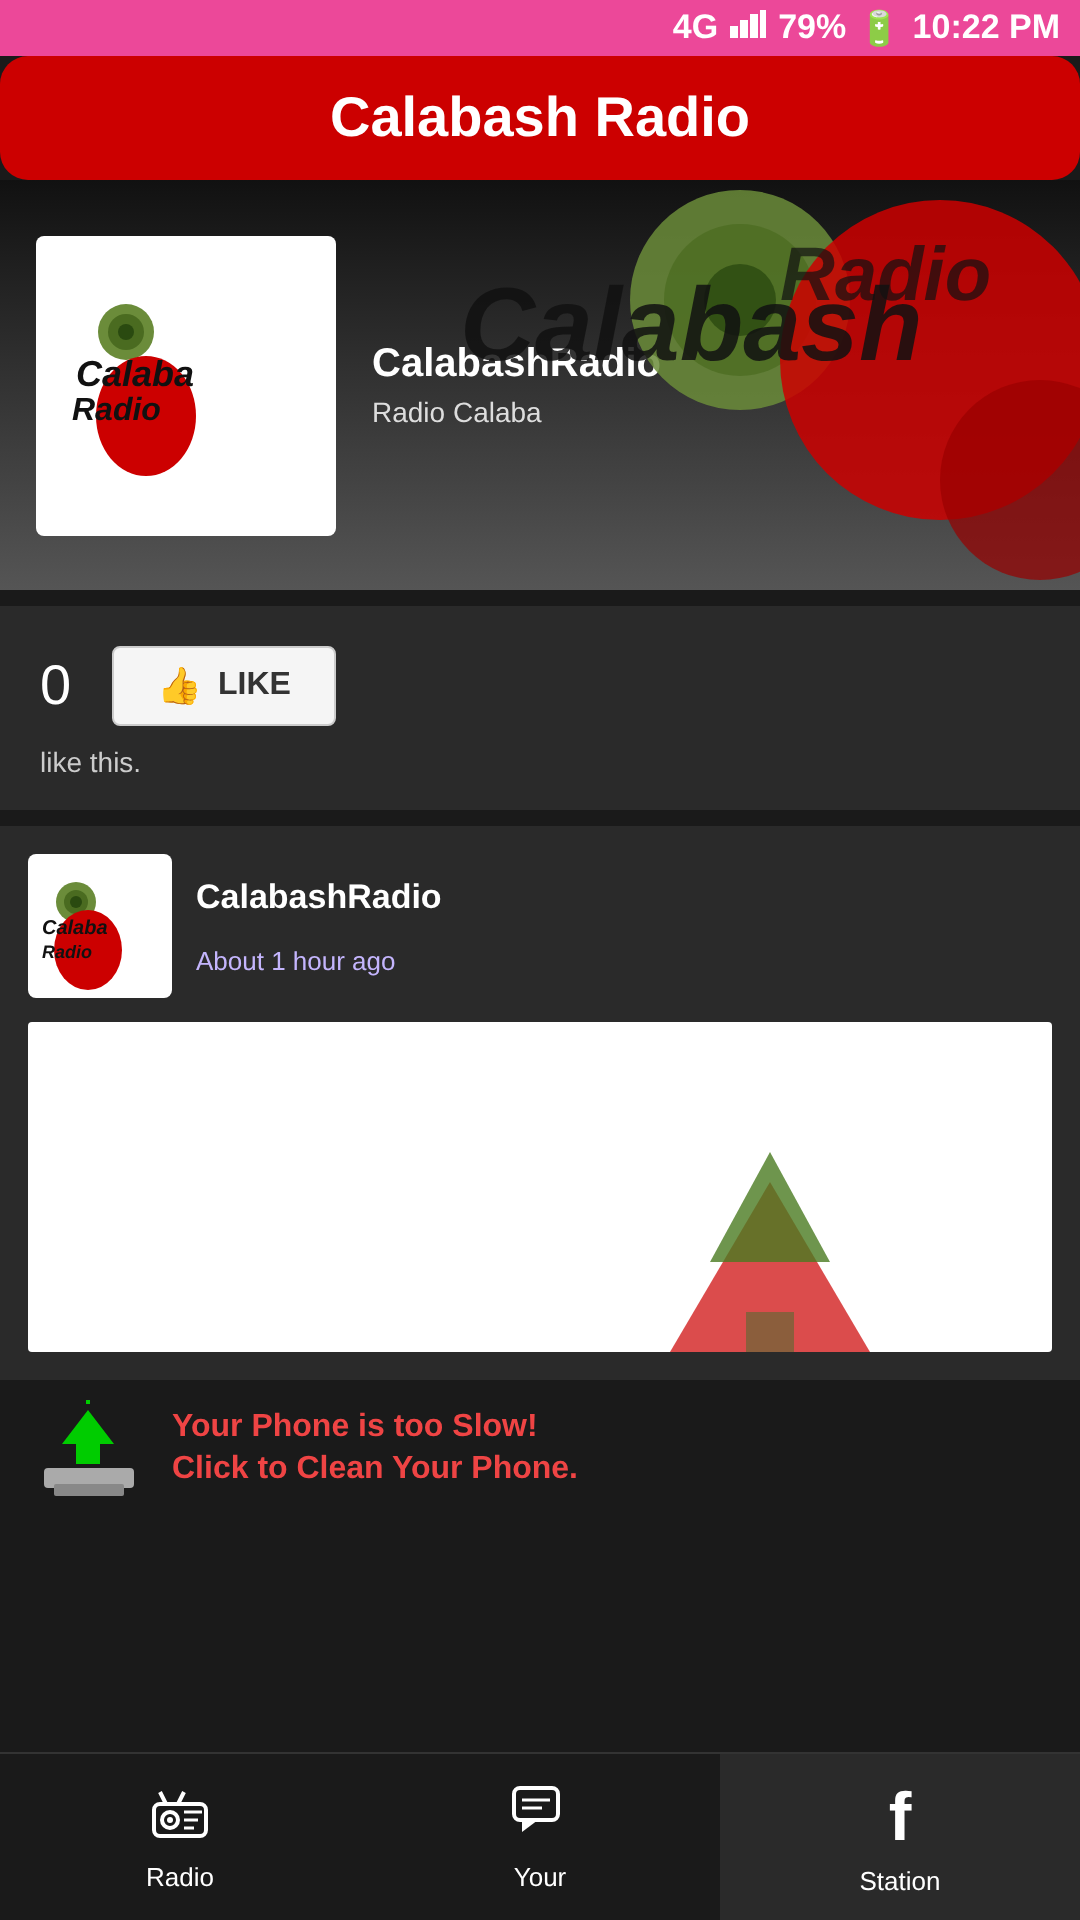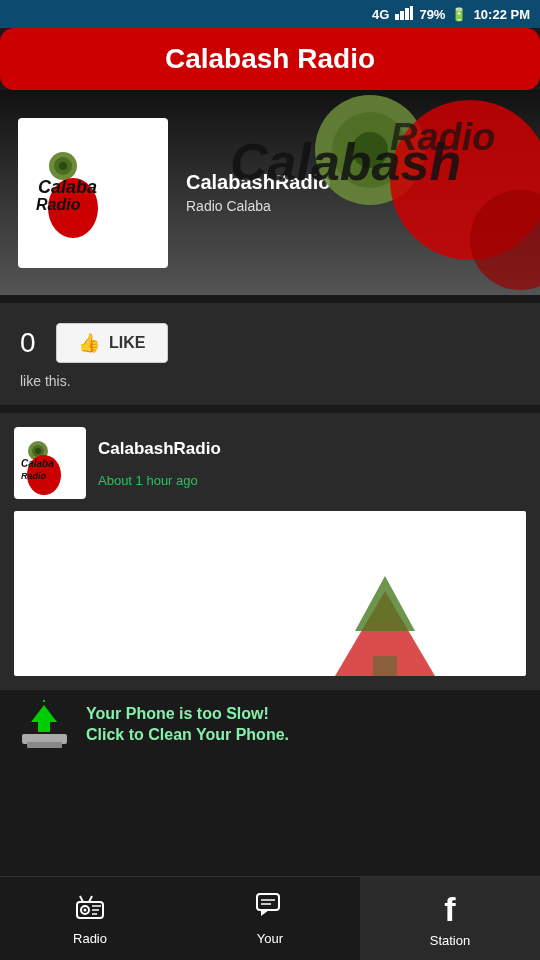--- a/index.html
+++ b/index.html
@@ -8,23 +8,23 @@
       width: 540px;
       height: 960px;
       background: #1a1a1a;
       font-family: Arial, sans-serif;
       overflow: hidden;
       position: relative;
     }
 
     
     .status-bar {
-      background: #0c4a6e;
-      color: #fff;
-      font-size: 13px;
+      background: #ec4899;
+      color: #fff;
+      font-size: 17px;
       font-weight: bold;
       display: flex;
       justify-content: flex-end;
       align-items: center;
       padding: 12px 10px;
       gap: 6px;
       height: 28px;
     }
 
     
@@ -169,21 +169,21 @@
     .post-meta {
       display: flex;
       flex-direction: column;
     }
     .post-name {
       color: #fff;
       font-size: 17px;
       font-weight: bold;
     }
     .post-time {
-      color: #22c55e;
+      color: #c4b5fd;
       font-size: 13px;
       margin-top: 14px;
     }
     .post-image {
       width: 100%;
       height: 165px;
       background: #fff;
       border-radius: 2px;
       position: relative;
       overflow: hidden;
@@ -212,21 +212,21 @@
     }
     .ad-icon {
       width: 60px;
       height: 50px;
       display: flex;
       align-items: center;
       justify-content: center;
       flex-shrink: 0;
     }
     .ad-text {
-      color: #86efac;
+      color: #ef4444;
       font-size: 16px;
       font-weight: bold;
       line-height: 1.3;
     }
 
     
     .bottom-nav {
       position: absolute;
       bottom: 0;
       left: 0;

